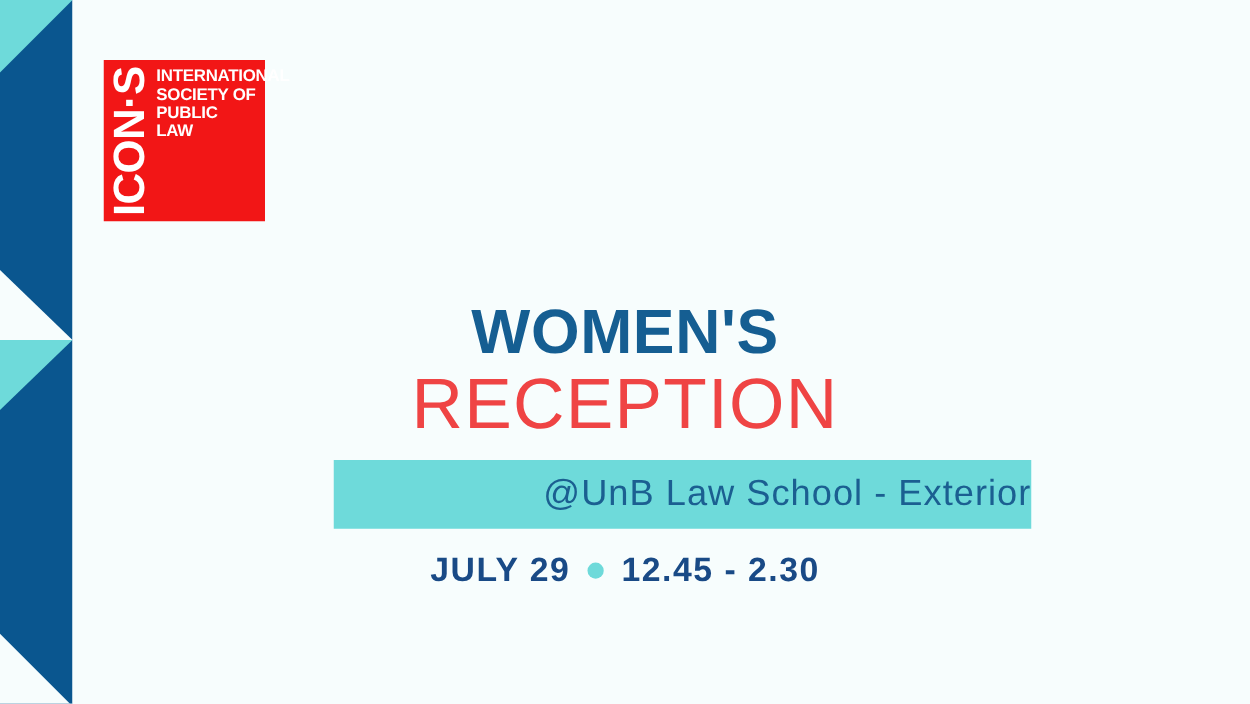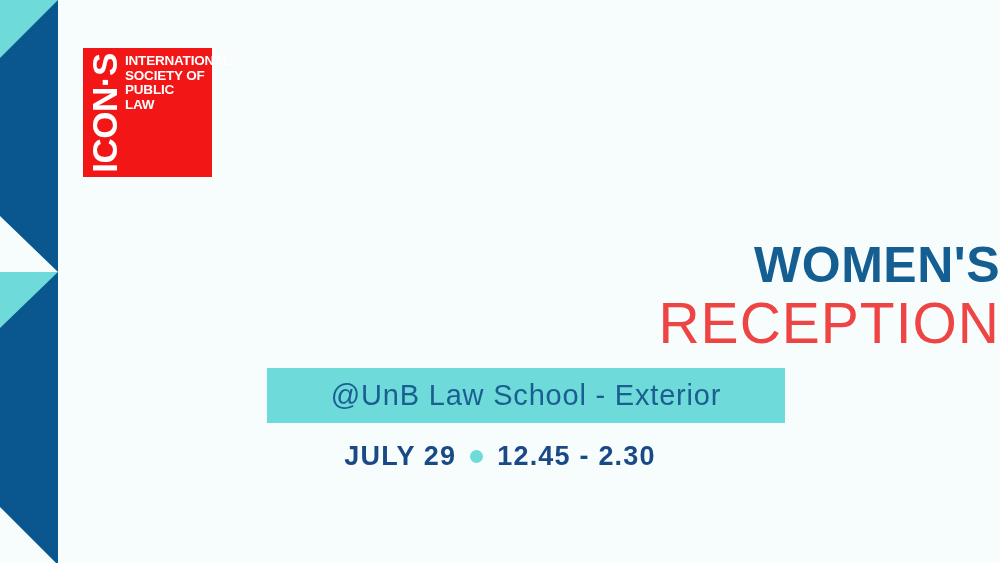--- a/index.html
+++ b/index.html
@@ -99,21 +99,21 @@
     line-height: 38px;
     white-space: nowrap;
   }
 
   
   .titles {
     position: absolute;
     left: 0;
     top: 238px;
     width: 1000px;
-    text-align: right;
+    text-align: center;
   }
   .title-bold {
     color: #155e92;
     font-family: "Liberation Sans", sans-serif;
     font-weight: bold;
     font-size: 50px;
     line-height: 54px;
     letter-spacing: 0.5px;
   }
   .title-light {
@@ -128,21 +128,22 @@
   
   .venue-band {
     position: absolute;
     left: 267px;
     top: 368px;
     width: 518px;
     height: 55px;
     background: #6edada;
     display: flex;
     align-items: center;
-    justify-content: center;
+    justify-content: flex-end;
+    padding-left: 40px;
   }
   .venue-text {
     color: #1b5f91;
     font-family: "Liberation Sans", sans-serif;
     font-weight: normal;
     font-size: 29px;
     letter-spacing: 0.8px;
     white-space: nowrap;
   }
 

